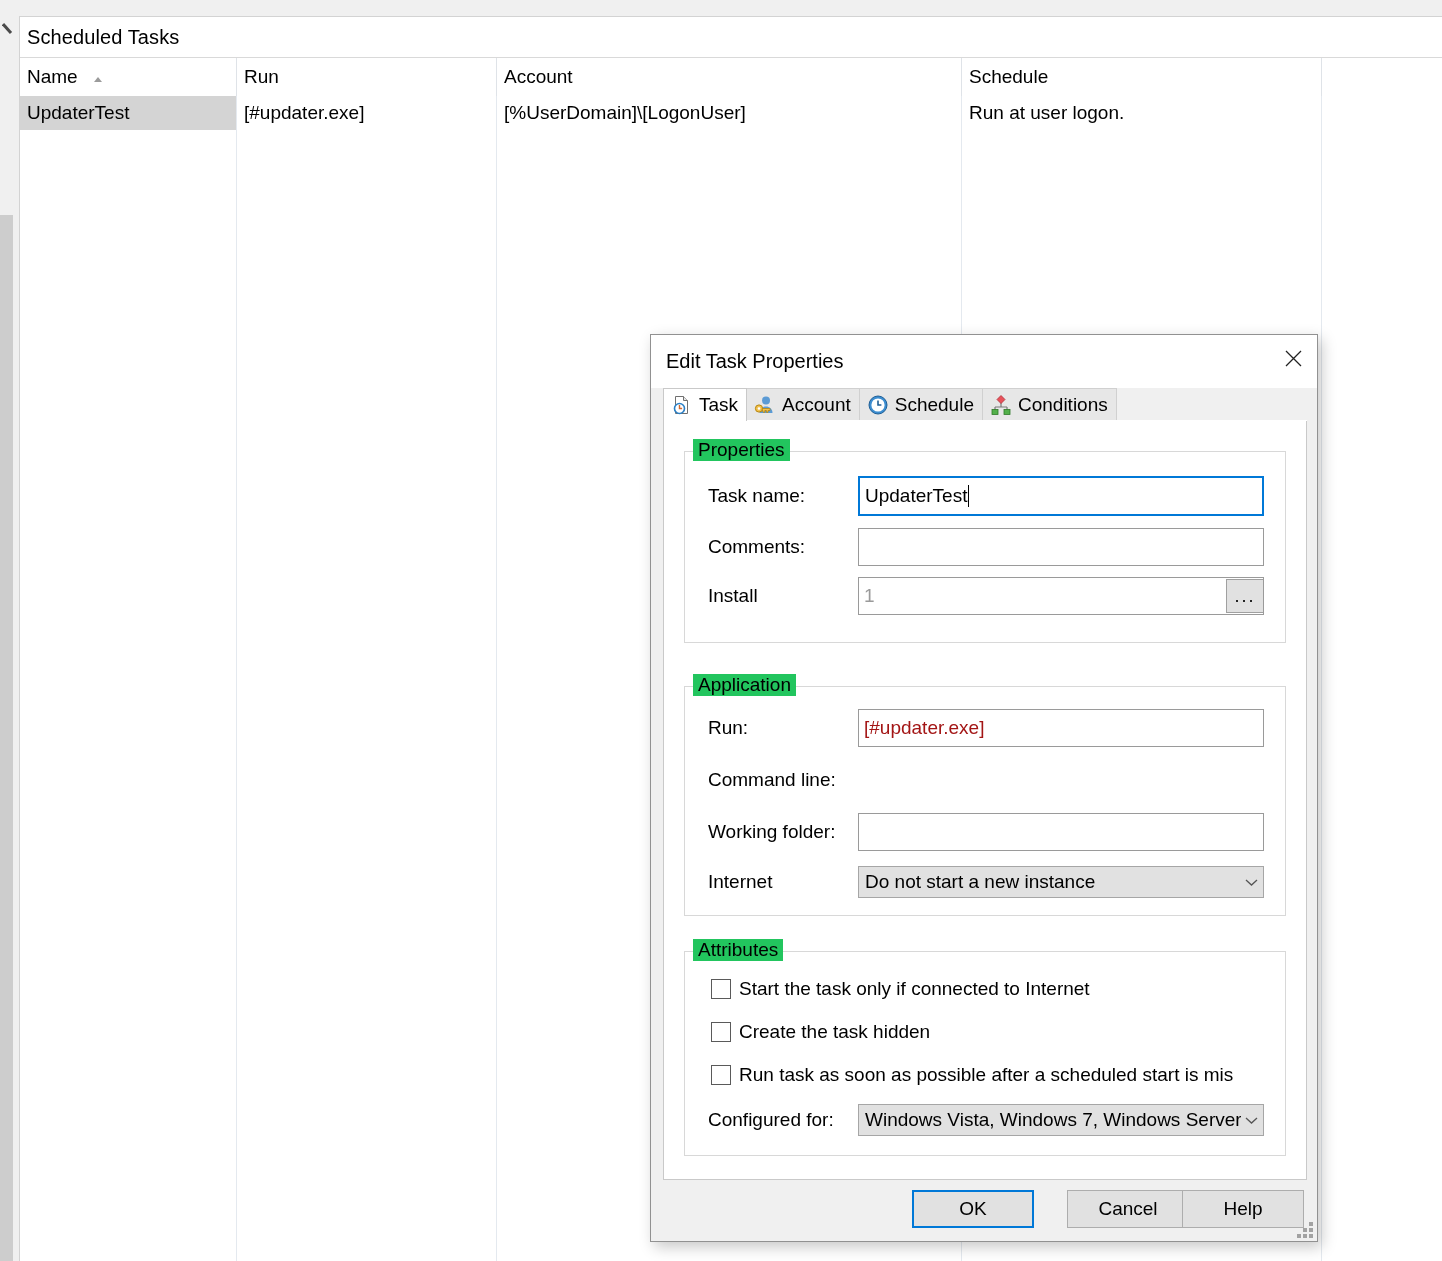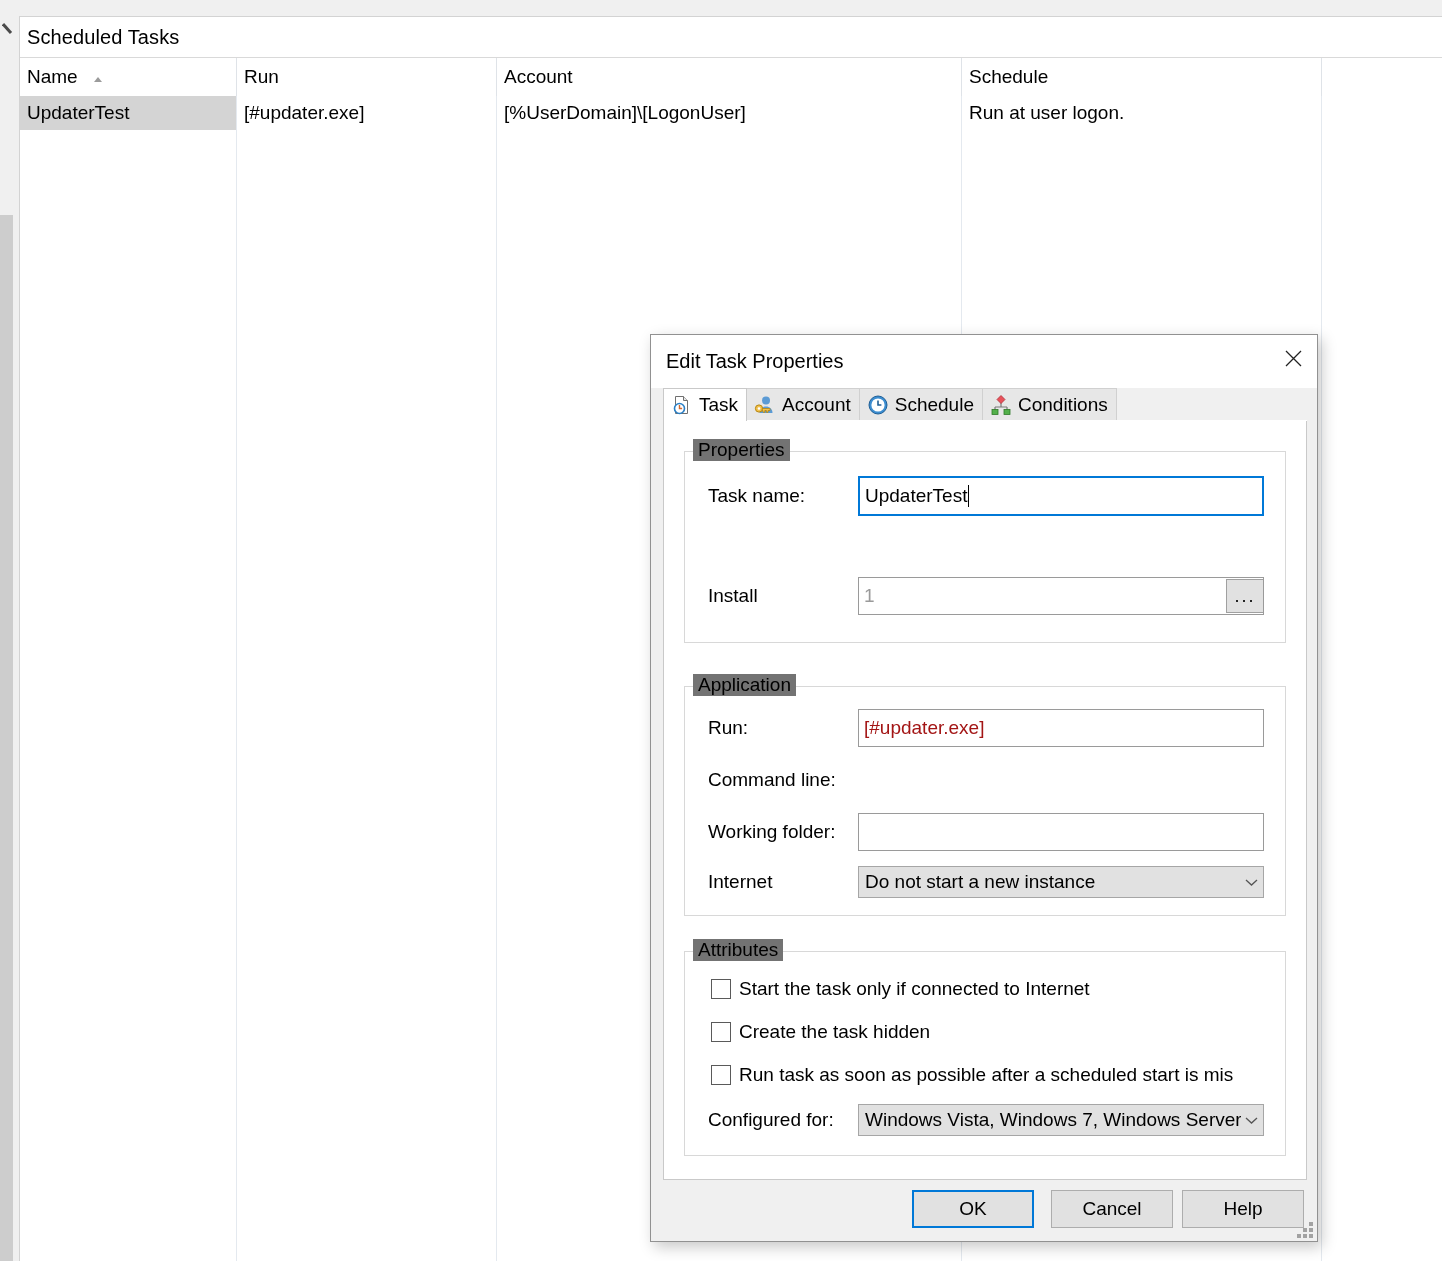--- a/index.html
+++ b/index.html
@@ -132,21 +132,21 @@
     background: #ffffff; border: 1px solid #c9c9c9;
   }
 
   
   .group {
     position: absolute;
     border: 1px solid #d8d8d8;
   }
   .group > .legend {
     position: absolute; top: -13px; left: 8px;
-    background: #737373; padding: 0 5px;
+    background: #22c55e; padding: 0 5px;
     font-size: 19px; color: #000; white-space: nowrap;
   }
 
   .frow { position: absolute; display: flex; align-items: center; }
   .flabel { font-size: 19px; color: #000; white-space: nowrap; }
 
   .tbox {
     background: #ffffff;
     border: 1px solid #9a9a9a;
     font-size: 19px; color: #000;
@@ -345,20 +345,26 @@
         <div class="legend">Properties</div>
 
         <div class="frow" style="left:23px; top:24px; width:560px; height:40px;">
           <div class="flabel" style="width:150px;">Task name:</div>
           <div class="tbox focused" style="width:406px; height:40px;">
             <span>UpdaterTest</span>
               <span class="caret"></span>
           </div>
         </div>
 
+        <div class="frow" style="left:23px; top:76px; width:560px; height:38px;">
+          <div class="flabel" style="width:150px;">Comments:</div>
+          <div class="tbox" style="width:406px; height:38px;">
+            <span></span>
+          </div>
+        </div>
 
         <div class="frow" style="left:23px; top:128px; width:560px; height:32px;">
           <div class="flabel" style="width:150px;">Install</div>
           <div class="tbox" style="width:406px; height:38px; padding-right:0;">
             <span class="ph" style="flex:1;">1</span>
             <span class="browse-btn" style="margin-right:-1px;">...</span>
           </div>
         </div>
       </div>
 
@@ -424,21 +430,21 @@
                 </svg>
             </span>
           </div>
         </div>
       </div>
 
     </div>
 
     <div id="dlg-footer">
       <div class="btn default" style="left:261px;">OK</div>
-      <div class="btn" style="left:400px;">Cancel</div>
+      <div class="btn" style="left:416px;">Cancel</div>
       <div class="btn" style="left:531px;">Help</div>
 
       <div id="resize-grip">
         <i style="right:0; bottom:0;"></i>
         <i style="right:6px; bottom:0;"></i>
         <i style="right:12px; bottom:0;"></i>
         <i style="right:0; bottom:6px;"></i>
         <i style="right:6px; bottom:6px;"></i>
         <i style="right:0; bottom:12px;"></i>
       </div>

